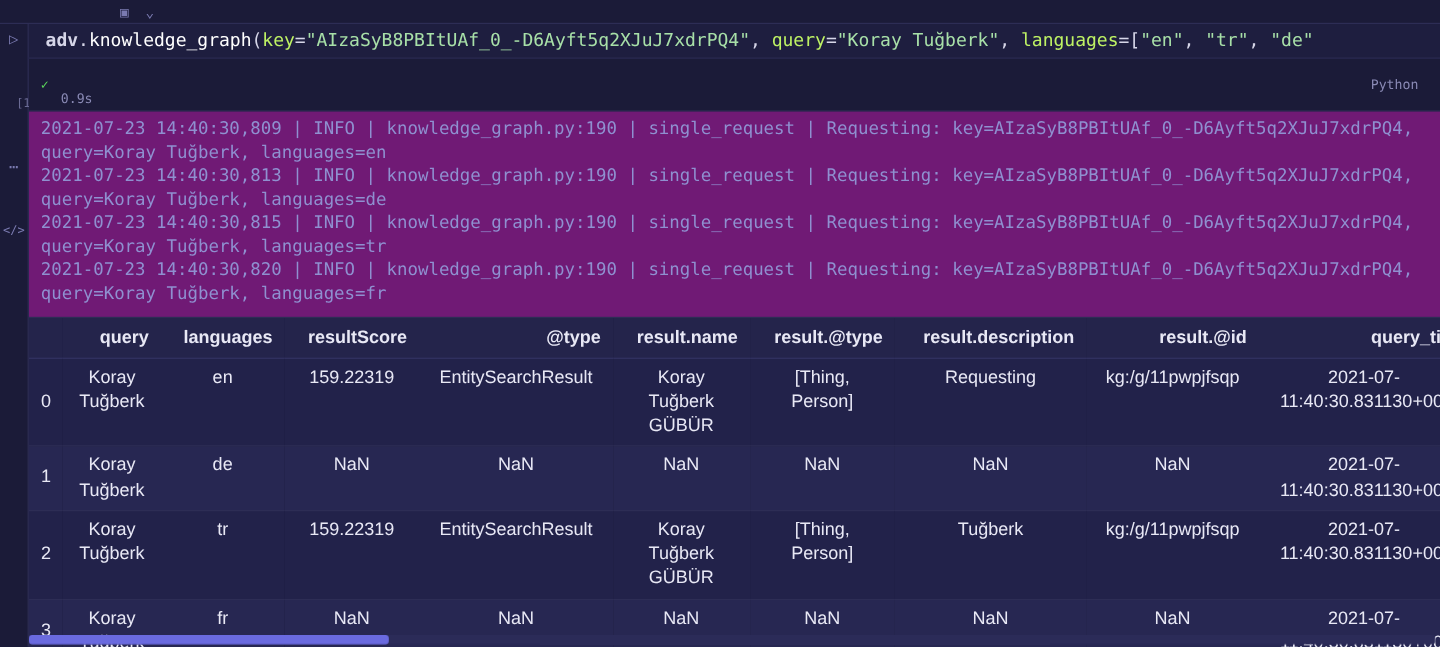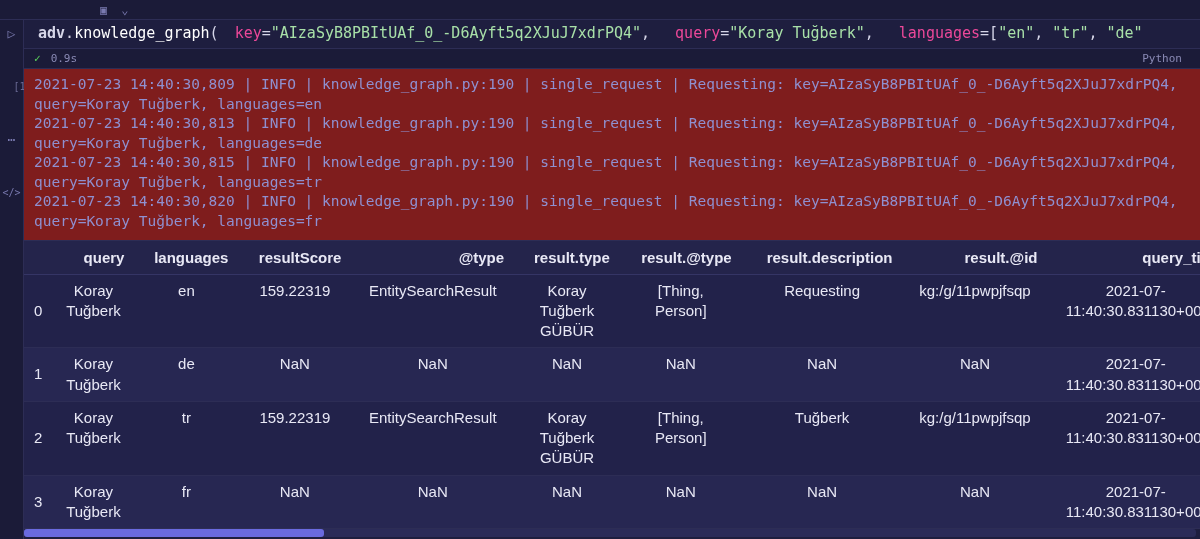--- a/index.html
+++ b/index.html
@@ -42,40 +42,40 @@
   }
   .code-cell {
     padding: 4px 6px 6px 14px;
     background: #1e1e3f;
     border-bottom: 1px solid #2d2d55;
     white-space: pre;
     font-size: 15px;
   }
   .t-obj { color: #d6d6e8; font-weight: bold; }
   .t-fn  { color: #ffffff; }
-  .t-kw  { color: #ec4899; margin-left: 16px; }
+  .t-kw  { color: #bef264; }
   .t-str { color: #a8e0a8; }
   .t-p   { color: #d6d6e8; }
   .status-row {
     display: flex;
     align-items: center;
     padding: 3px 10px;
     background: #1b1b38;
     border-bottom: 1px solid #2d2d55;
     font-size: 11px;
     color: #7a7ab0;
   }
   .status-row .left { display: flex; align-items: center; gap: 10px; flex: 1; }
   .cell-num { color: #6b6b95; font-size: 10px; padding-left: 28px; }
   .check { color: #5bd65b; font-size: 11px; }
-  .timing { color: #8a8ab5; }
+  .timing { color: #8a8ab5; margin-top: 24px; }
   .lang-tag { color: #8a8ab5; padding-right: 8px; }
   .log-block {
     padding: 6px 10px 8px 10px;
-    background: #7f1d1d;
+    background: #701a75;
     color: #8f90d0;
     font-family: Consolas, Menlo, monospace;
     font-size: 14.5px;
     line-height: 1.35;
     white-space: pre-wrap;
     border-bottom: 1px solid #2d2d55;
   }
   .df-scroll {
     overflow-x: auto;
     background: #1e1e3f;
@@ -157,21 +157,21 @@
 
   <div class="df-scroll">
     <table class="df">
       <thead>
         <tr id="df-head-row">
           <th class="idx"></th>
         <th>query</th>
             <th>languages</th>
             <th>resultScore</th>
             <th>@type</th>
-            <th>result.type</th>
+            <th>result.name</th>
             <th>result.@type</th>
             <th>result.description</th>
             <th>result.@id</th>
             <th>query_tim</th>
           </tr>
       </thead>
       <tbody id="df-body">
           <tr class="odd">
             <td class="idx">0</td>
             <td class="wrap">Koray<br>Tuğberk</td>

